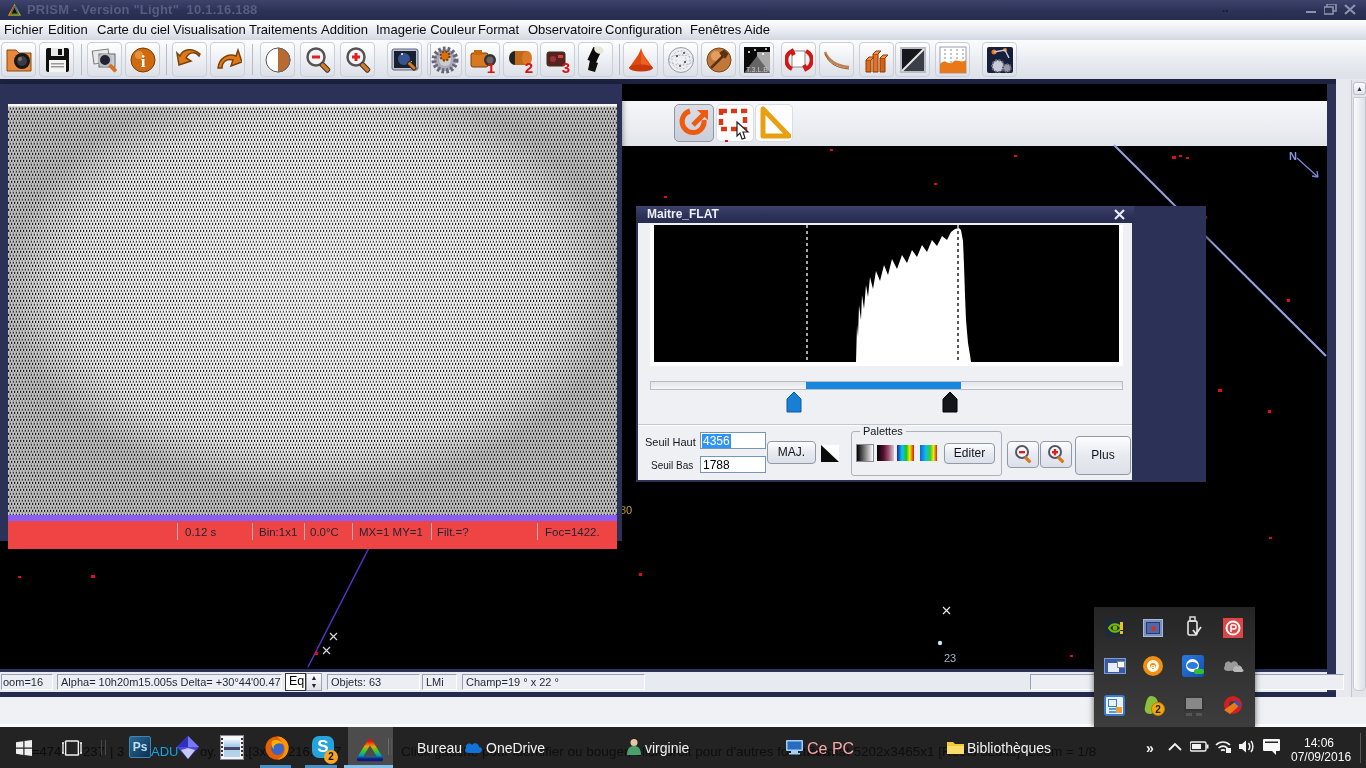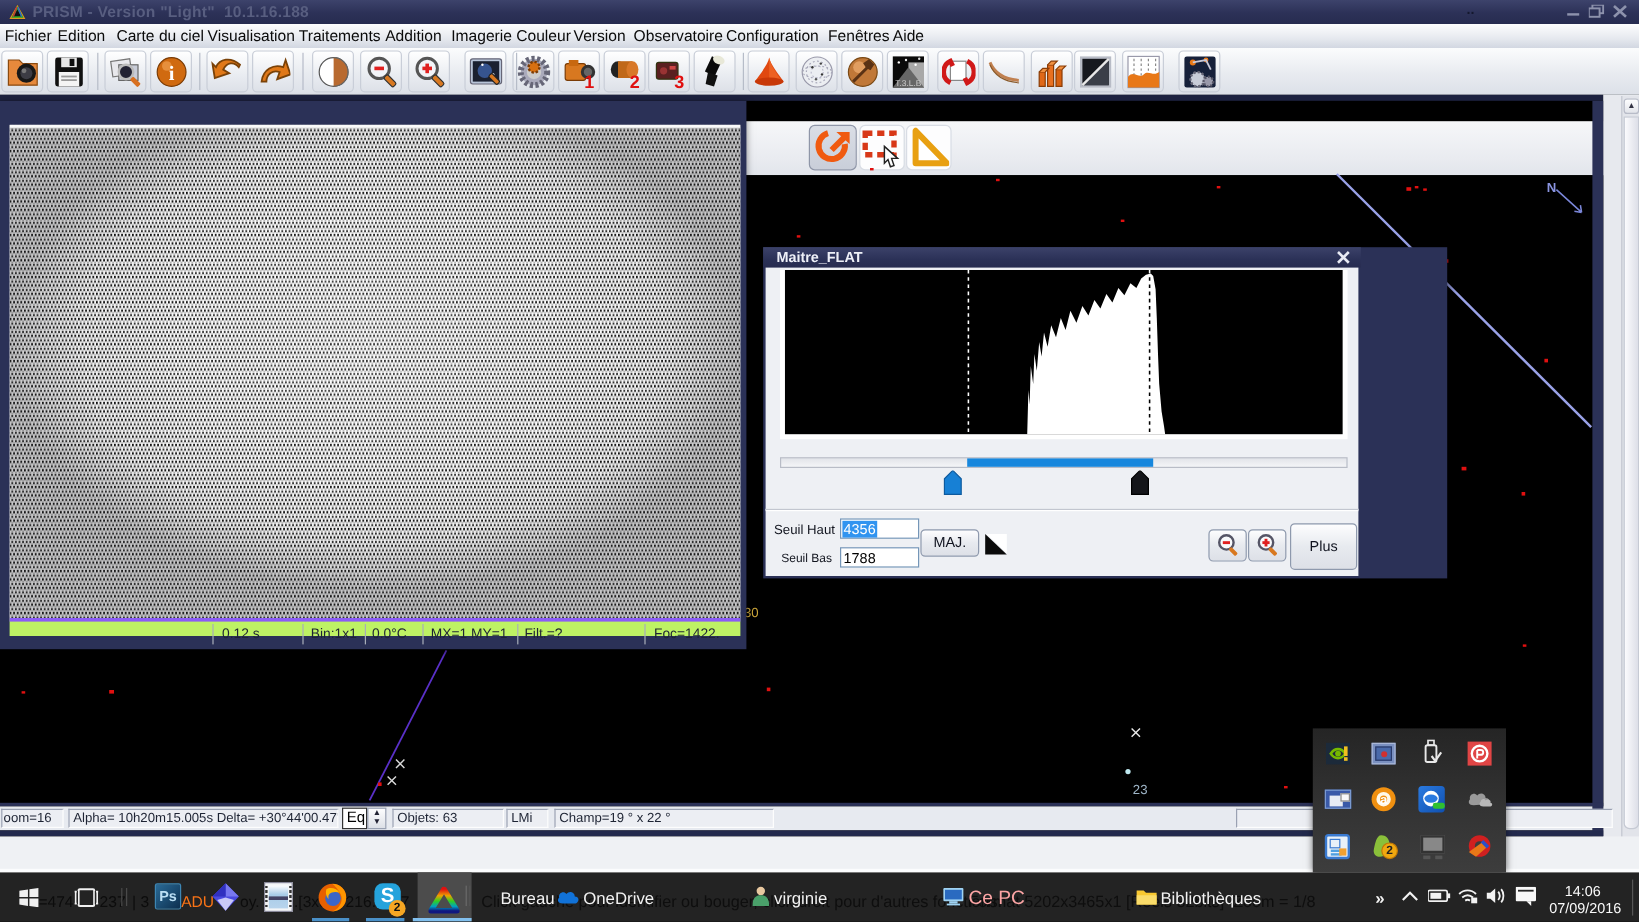--- a/index.html
+++ b/index.html
@@ -38,21 +38,21 @@
 </div>
 
 <div class="abs" style="left:0;top:20px;width:1366px;height:20px;background:linear-gradient(#fdfdfe,#e6e9ef 60%,#d2d7e1)">
  <div class="mi" style="left:4px">Fichier</div>
       <div class="mi" style="left:48px">Edition</div>
  <div class="mi" style="left:97px">Carte du ciel</div>
       <div class="mi" style="left:173px">Visualisation</div>
  <div class="mi" style="left:249px">Traitements</div>
       <div class="mi" style="left:321px">Addition</div>
  <div class="mi" style="left:376px">Imagerie Couleur</div>
-      <div class="mi" style="left:478px">Version</div>
+      <div class="mi" style="left:478px">Format</div>
  <div class="mi" style="left:528px">Observatoire</div>
       <div class="mi" style="left:605px">Configuration</div>
  <div class="mi" style="left:690px">Fenêtres</div>
       <div class="mi" style="left:744px">Aide</div>
 </div>
 
 <div id="tb" class="abs" style="left:0;top:40px;width:1366px;height:39px;background:linear-gradient(#fbfcfd,#e8ebf0 55%,#dce0e8)">
       <div class="tbtn" style="left:1px">
         <svg width="28" height="28">
           <path d="M2 4 h9 l3 3 h12 v18 H2 Z" fill="#e6893c" stroke="#8a4a10" stroke-width="1"></path>
@@ -359,21 +359,21 @@
      <stop offset="55%" stop-color="#ffffff" stop-opacity="0.05"></stop>
      <stop offset="80%" stop-color="#48484c" stop-opacity="0.05"></stop>
      <stop offset="100%" stop-color="#303034" stop-opacity="0.26"></stop>
    </radialGradient>
           </defs>
    <rect width="609" height="411" fill="url(#flat)"></rect>
    <rect width="609" height="411" fill="url(#vig)"></rect>
    <rect width="609" height="2.5" fill="#fafafa"></rect>
   </svg>
  </div>
- <div class="abs" style="left:8px;top:431px;width:609px;height:15px;background:#bef264;border-top:3px solid #8b5cf6">
+ <div class="abs" style="left:8px;top:431px;width:609px;height:34px;background:#ef4444;border-top:6px solid #8b5cf6">
   <div class="isep" style="left:169px"></div>
         <div class="isep" style="left:244px"></div>
   <div class="isep" style="left:296px"></div>
         <div class="isep" style="left:344px"></div>
   <div class="isep" style="left:423px"></div>
         <div class="isep" style="left:529px"></div>
   <div class="itx" style="left:177px">0.12 s</div>
         <div class="itx" style="left:251px">Bin:1x1</div>
   <div class="itx" style="left:302px">0.0°C</div>
         <div class="itx" style="left:351px">MX=1 MY=1</div>
@@ -417,20 +417,28 @@
         </div>
   <div class="abs" style="left:13px;top:237px;font-size:10px;color:#12151f">Seuil Bas</div>
   <div class="abs" style="left:62px;top:233px;width:66px;height:17px;background:#fff;border:1px solid #7596b8">
           <span style="position:absolute;left:2px;top:1px;color:#000;font-size:12px">1788</span>
         </div>
   <div class="btn" style="left:129px;top:218px;width:49px;height:23px;line-height:21px">MAJ.</div>
   <svg class="abs" style="left:182px;top:221px" width="20" height="19">
           <path d="M1 1 L19 18 L1 18 Z" fill="#0a0a0a"></path>
           <path d="M19 1 L19 17 L2 1 Z" fill="#fff"></path>
         </svg>
+  <div class="abs" style="left:213px;top:208px;width:151px;height:45px;border:1px solid #aab2c0;border-radius:3px">
+   <div class="abs" style="left:8px;top:-7px;background:#eef0f4;font-size:11px;color:#12151f;padding:0 3px">Palettes</div>
+   <div class="abs" style="left:4px;top:12px;width:18px;height:18px;border:1px solid #889;background:linear-gradient(90deg,#000,#fff)"></div>
+   <div class="abs" style="left:25px;top:13px;width:17px;height:16px;background:linear-gradient(90deg,#000,#5a1030 40%,#a05878,#d8c8d0)"></div>
+   <div class="abs" style="left:45px;top:13px;width:17px;height:16px;background:linear-gradient(90deg,#2020c0,#00c8f0 30%,#20c020 55%,#f0f000 75%,#e01010)"></div>
+   <div class="abs" style="left:68px;top:13px;width:17px;height:16px;background:linear-gradient(90deg,#1060e0,#10c0e0 35%,#30d030 60%,#f0e810 80%,#e02010)"></div>
+   <div class="btn" style="left:92px;top:11px;width:51px;height:21px;line-height:19px">Editer</div>
+  </div>
   <div class="btn" style="left:369px;top:218px;width:32px;height:27px"><svg width="22" height="22" style="margin-top:1px">
             <circle cx="10" cy="9" r="6" fill="#f8fafc" stroke="#556" stroke-width="2"></circle>
             <rect x="7" y="8" width="6" height="2.4" fill="#e02020"></rect>
             <rect x="13" y="13" width="8" height="3.4" rx="1.2" transform="rotate(45 14 14)" fill="#d87820"></rect>
           </svg></div>
   <div class="btn" style="left:402px;top:218px;width:32px;height:27px"><svg width="22" height="22" style="margin-top:1px">
             <circle cx="10" cy="9" r="6" fill="#f8fafc" stroke="#556" stroke-width="2"></circle>
             <rect x="7" y="8" width="6" height="2.4" fill="#e02020"></rect>
             <rect x="8.8" y="6" width="2.4" height="6.4" fill="#e02020"></rect>
             <rect x="13" y="13" width="8" height="3.4" rx="1.2" transform="rotate(45 14 14)" fill="#d87820"></rect>
@@ -502,21 +510,21 @@
           <circle cx="11" cy="11" r="4" fill="#3d3d3d"></circle>
           <path d="M2 16 L13 8 L17 12 L8 20 Z" fill="#e87818"></path>
           <path d="M13 7 L18 12" stroke="#2a50c8" stroke-width="3"></path>
         </svg></div>
 </div>
 
 <div class="abs" style="left:0;top:727px;width:1366px;height:41px;background:#232323">
  <div class="abs" style="left:32px;top:17px;font-size:13px;color:#0c0c0c">=474</div>
  <div class="abs" style="left:83px;top:17px;font-size:13px;color:#0c0c0c">237</div>
  <div class="abs" style="left:110px;top:17px;font-size:13px;color:#0c0c0c">| 3</div>
- <div class="abs" style="left:151px;top:17px;font-size:13px;color:#f97316">ADU</div>
+ <div class="abs" style="left:151px;top:17px;font-size:13px;color:#0ea5e9">ADU</div>
  <div class="abs" style="left:200px;top:17px;font-size:13px;color:#0c0c0c">oy. :</div>
  <div class="abs" style="left:245px;top:17px;font-size:13px;color:#0c0c0c">.[3x3</div>
  <div class="abs" style="left:288px;top:17px;font-size:13px;color:#0c0c0c">216.</div>
  <div class="abs" style="left:334px;top:17px;font-size:13px;color:#0c0c0c">7</div>
  <div class="abs" style="left:401px;top:17px;font-size:13.5px;color:#0e0e0e;white-space:nowrap">Click gauche pour identifier ou bouger, click droit pour d'autres fonctions.</div>
  <div class="abs" style="left:807px;top:17px;font-size:13.5px;color:#0e0e0e;white-space:nowrap">Format 5202x3465x1 [Réels 32bits]&nbsp; Zoom = 1/8</div>
  <svg class="abs" style="left:16px;top:13px" width="17" height="16">
         <path d="M0 2.2 L7.3 1.2 V7.5 H0 Z M8.5 1 L16 0 V7.5 H8.5 Z M0 8.7 H7.3 V15 L0 13.8 Z M8.5 8.7 H16 V16 L8.5 15 Z" fill="#f0f0f0"></path>
       </svg>
  <svg class="abs" style="left:62px;top:13px" width="20" height="16">

